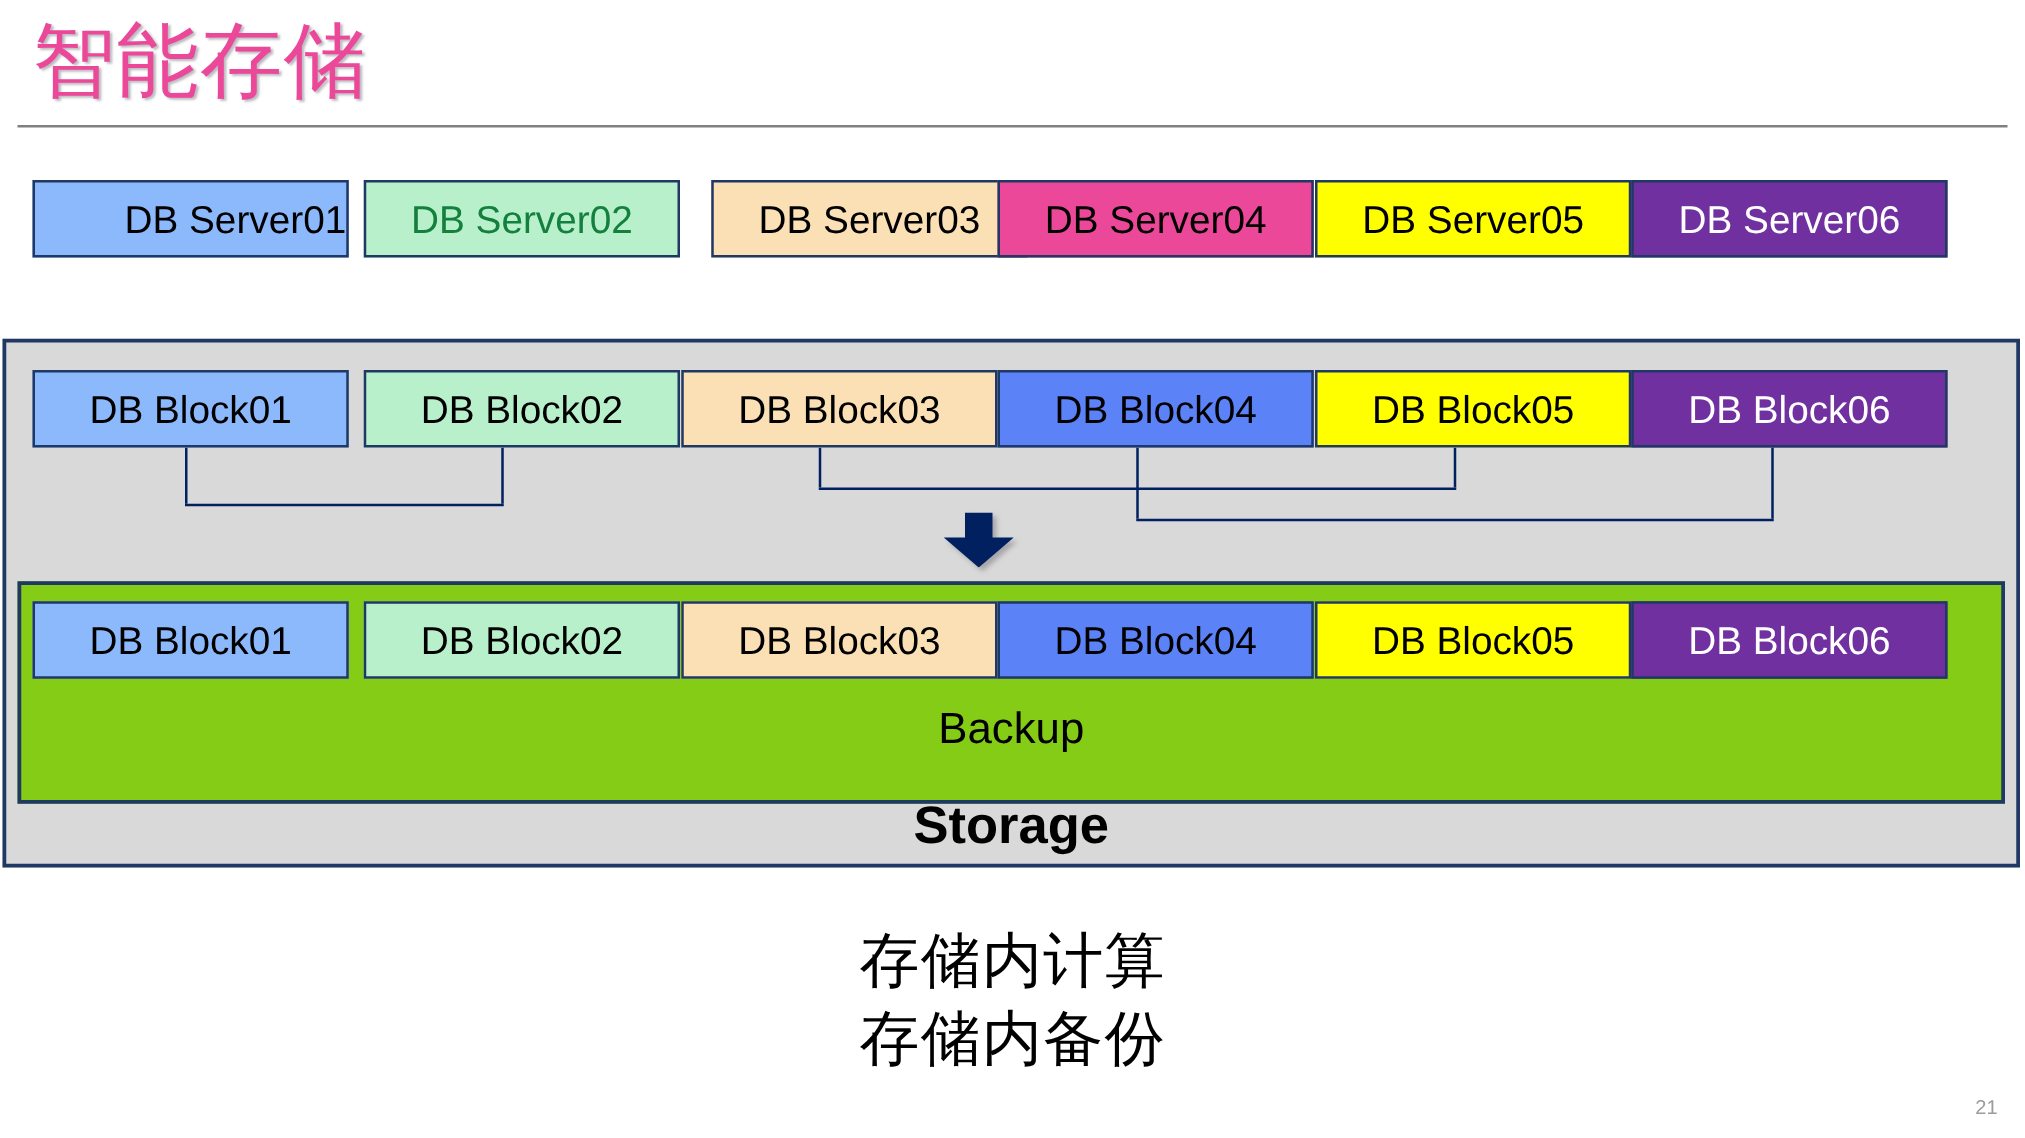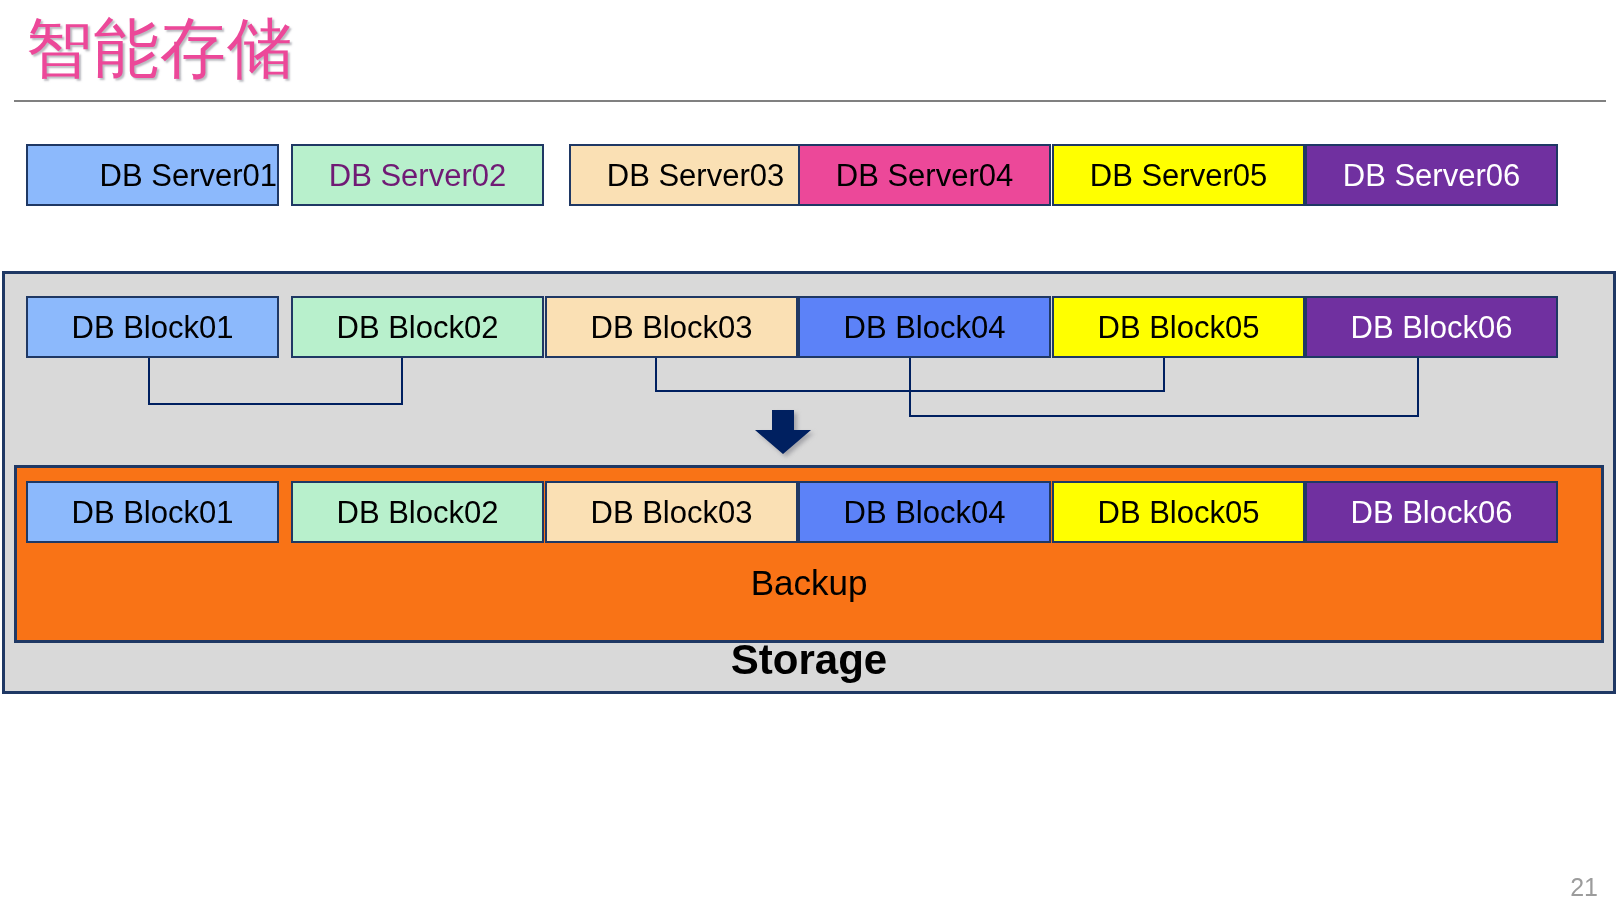--- a/index.html
+++ b/index.html
@@ -103,21 +103,21 @@
   #down-arrow svg { display: block; }
 
   
   #backup-box {
     position: absolute;
     left: 14px;
     top: 465px;
     width: 1590px;
     height: 178px;
     box-sizing: border-box;
-    background: #f97316;
+    background: #84cc16;
     border: 3px solid #1F3864;
   }
   #backup-label {
     position: absolute;
     left: 0;
     right: 0;
     top: 94px;
     text-align: center;
     font-size: 35px;
     color: #000000;
@@ -139,37 +139,37 @@
     color: #000000;
     font-family: "DejaVu Sans", "Liberation Sans", sans-serif;
   }
   #caption div { letter-spacing: 1px; }
 
   
   #page-number {
     position: absolute;
     right: 22px;
     bottom: 12px;
-    font-size: 25px;
+    font-size: 16px;
     color: #9C9C9C;
     line-height: 22px;
     margin-left: 38px;
   }
 </style>
 </head>
 <body>
 
 <div id="slide-title">智能存储</div>
 <div id="title-rule"></div>
 
 <div id="server-row">
     <div class="node" style="left: 26px; width: 253px; background: rgb(140, 185, 252); color: rgb(0, 0, 0); border-color: rgb(31, 56, 100); justify-content: flex-end;">
       <span>DB Server01</span>
     </div>
-    <div class="node" style="left: 291px; width: 253px; background: rgb(184, 240, 204); color: #701a75; border-color: rgb(31, 56, 100);">
+    <div class="node" style="left: 291px; width: 253px; background: rgb(184, 240, 204); color: #15803d; border-color: rgb(31, 56, 100);">
       <span>DB Server02</span>
     </div>
     <div class="node" style="left: 569px; width: 253px; background: rgb(250, 224, 180); color: rgb(0, 0, 0); border-color: rgb(31, 56, 100); align-items: center;">
       <span>DB Server03</span>
     </div>
     <div class="node" style="left: 798px; width: 253px; background: #ec4899; color: rgb(0, 0, 0); border-color: rgb(31, 56, 100);">
       <span>DB Server04</span>
     </div>
     <div class="node" style="left: 1052px; width: 253px; background: rgb(255, 255, 0); color: rgb(0, 0, 0); border-color: rgb(31, 56, 100);">
       <span>DB Server05</span>
@@ -241,15 +241,17 @@
     </div>
     <div class="node" style="left: 1052px; width: 253px; background: rgb(255, 255, 0); color: rgb(0, 0, 0); border-color: rgb(31, 56, 100);">
       <span>DB Block05</span>
     </div>
     <div class="node on-dark" style="left: 1305px; width: 253px; background: rgb(112, 48, 160); color: rgb(255, 255, 255); border-color: rgb(31, 56, 100);">
       <span>DB Block06</span>
     </div>
   </div>
 
 <div id="caption">
+  <div>存储内计算</div>
+  <div>存储内备份</div>
 </div>
 
 <div id="page-number">21</div>
 
 </body></html>

